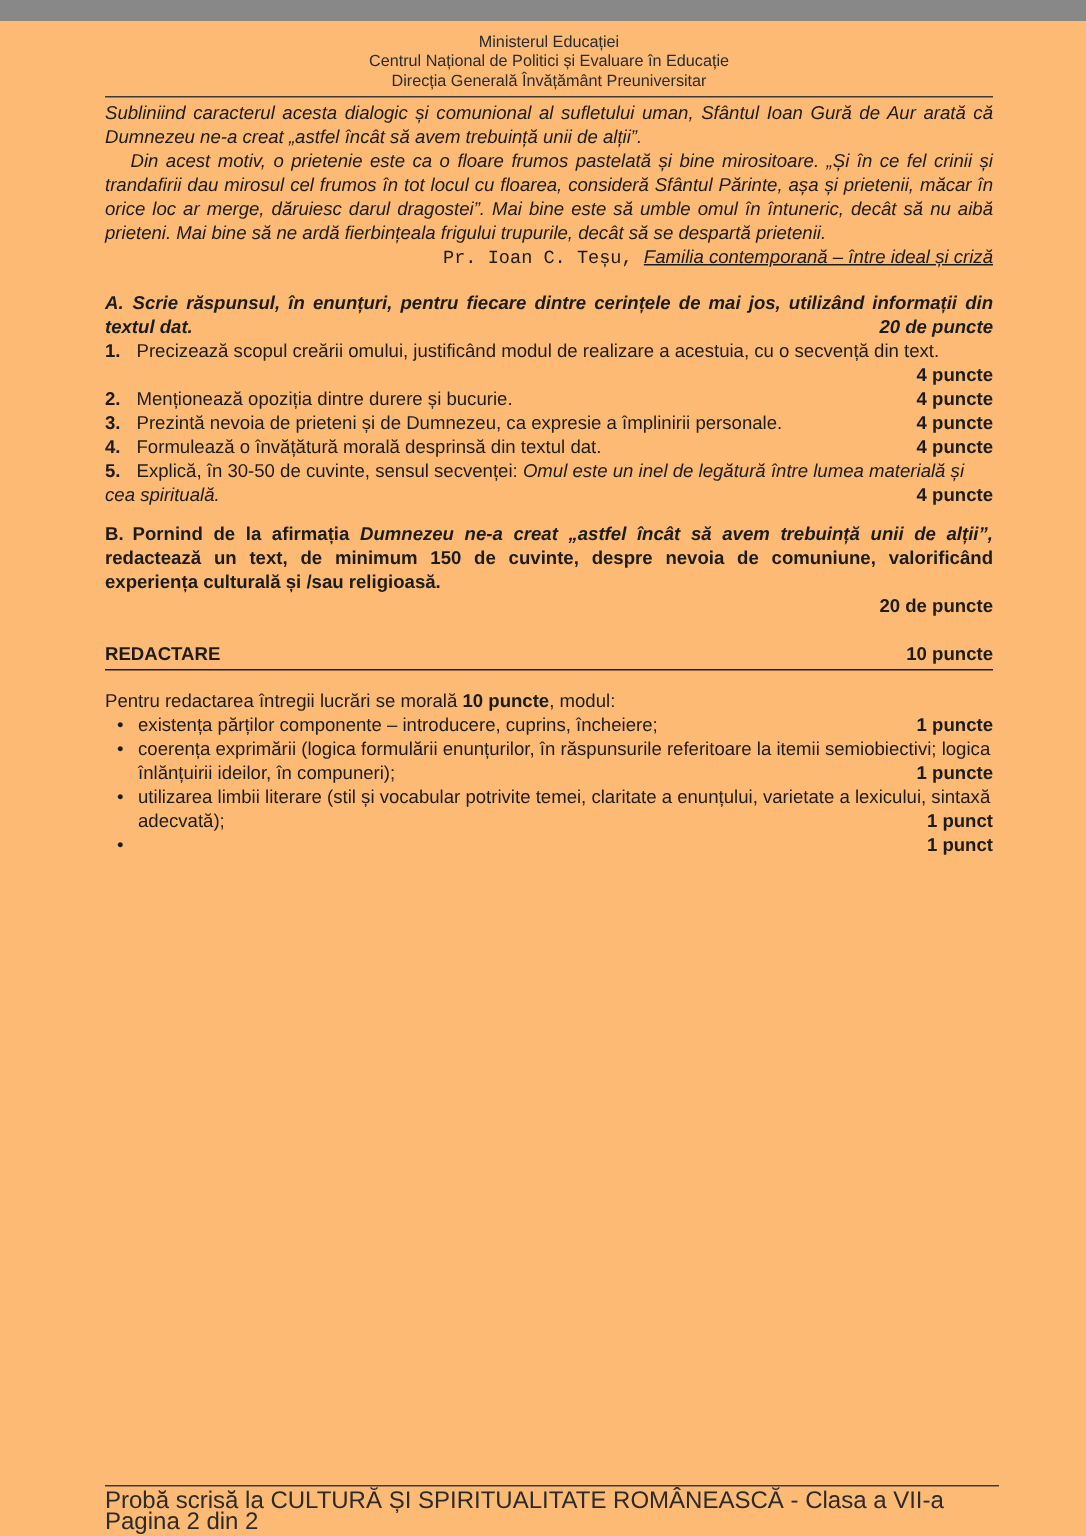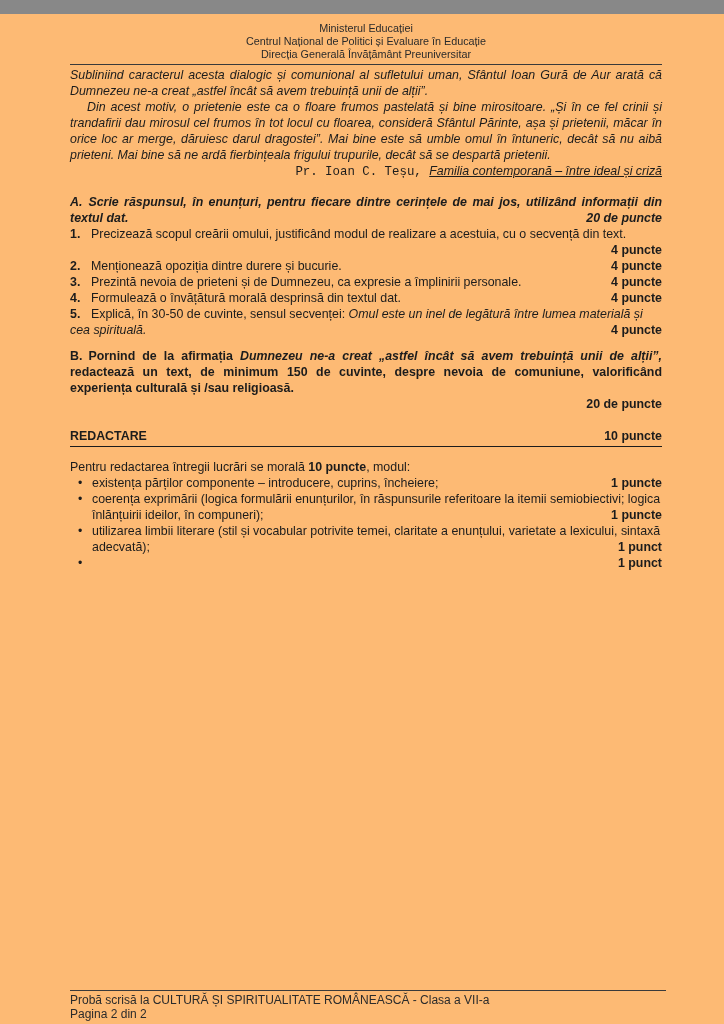--- a/index.html
+++ b/index.html
@@ -43,21 +43,21 @@
   .redactare-intro { margin-top: 12px; }
   .bullet { position: relative; padding-left: 22px; }
   .bullet .marker { position: absolute; left: 8px; }
   .doc-footer {
     position: absolute;
     top: 976px;
     left: 70px;
     right: 58px;
     border-top: 1.4px solid #3a3a3a;
     padding-top: 3px;
-    font-size: 12px;
+    font-size: 16px;
     line-height: 13.5px;
     color: #2b2b2b;
   }
   .doc-footer .page-num { text-align: left; }
   .clearfix::after { content: ""; display: block; clear: both; }
 </style>
 </head>
 <body>
 
 <div class="page">

